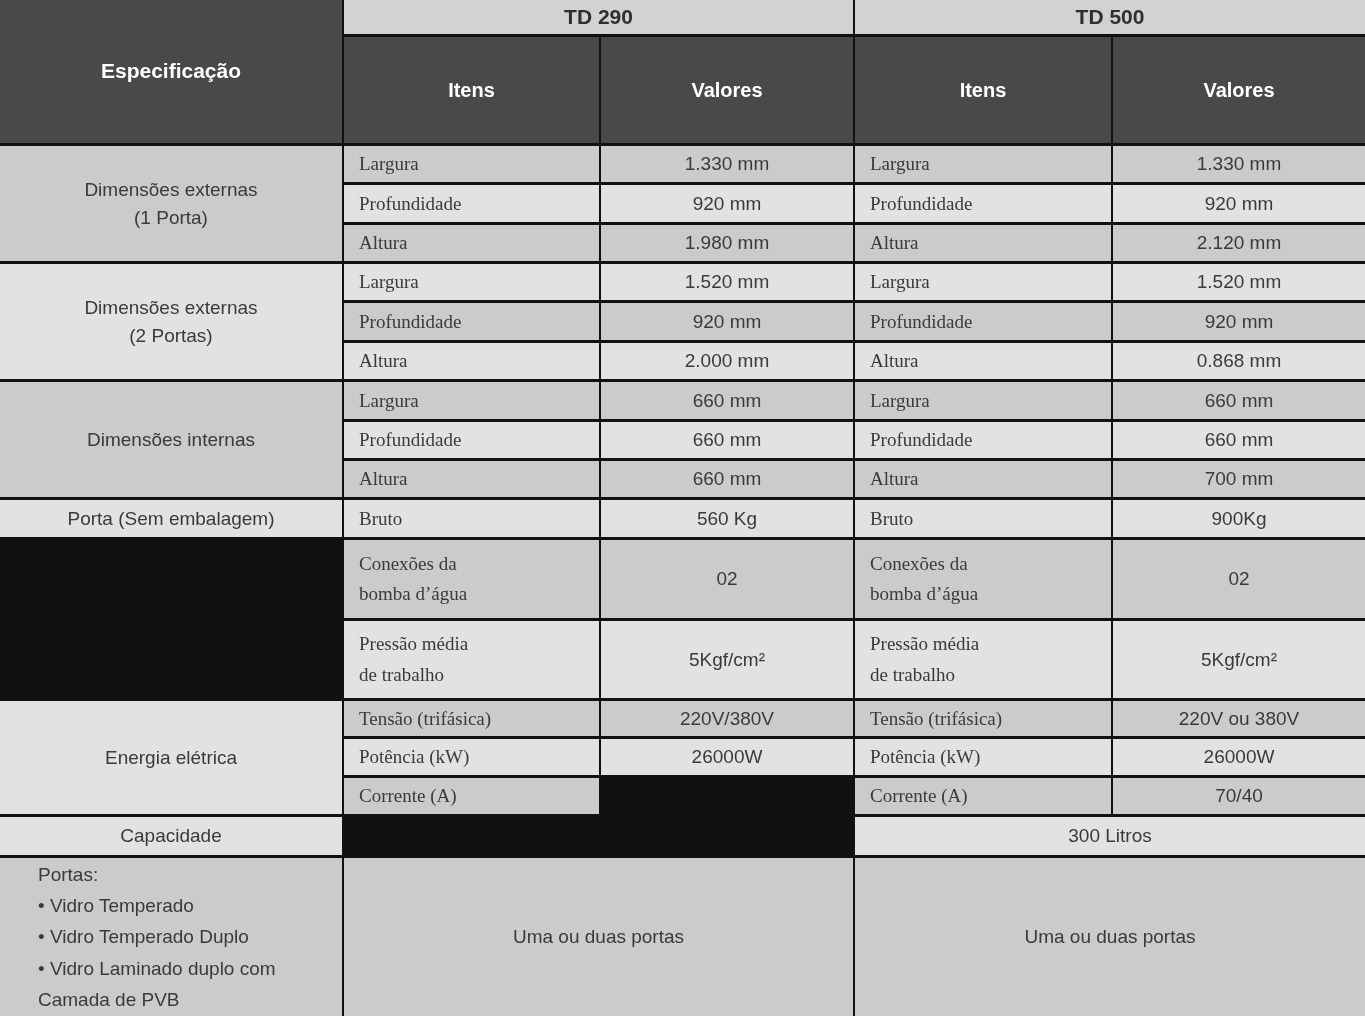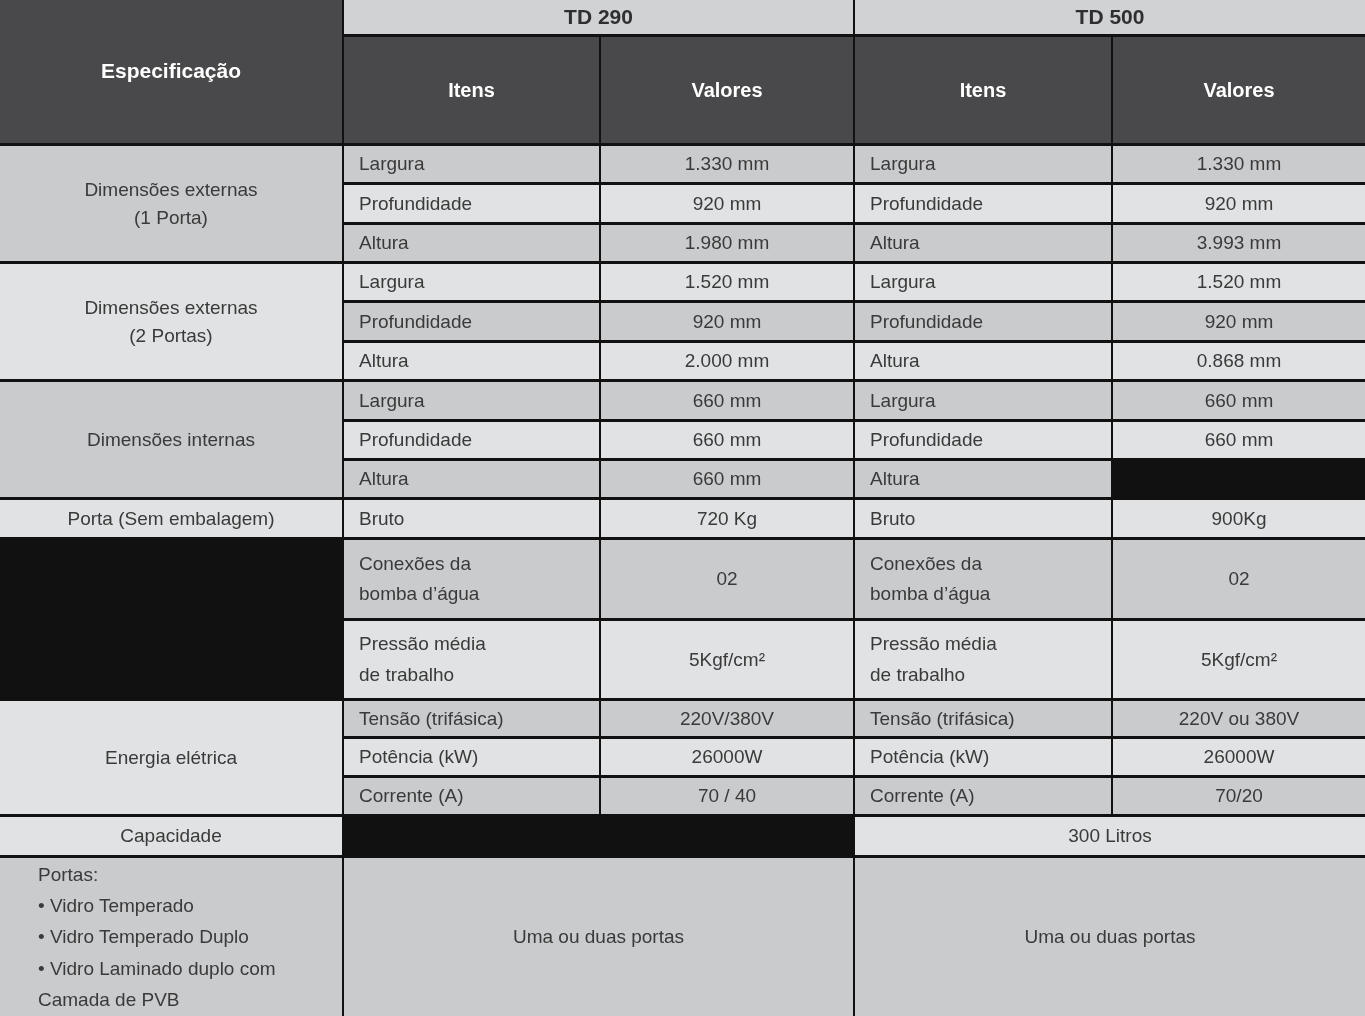--- a/index.html
+++ b/index.html
@@ -17,21 +17,21 @@
   .c{
     display:flex;align-items:center;justify-content:center;
     text-align:center;white-space:pre-line;overflow:hidden;
     line-height:1.45;
   }
   .hdr{background:#49494b;color:#ffffff;font-weight:bold;font-size:21px;}
   .prod{background:#d1d2d3;color:#2f2f31;font-weight:bold;font-size:21px;}
   .subhdr{font-size:20px;}
   .dk{background:#cacbcd;}
   .lt{background:#e1e2e3;}
-  .item{justify-content:flex-start;text-align:left;padding-left:15px;}
+  .item{justify-content:flex-start;text-align:left;padding-left:15px;font-family:Liberation Serif, serif;}
   .tall{line-height:1.6;}
   .doors-label{justify-content:flex-start;text-align:left;padding-left:38px;padding-right:10px;line-height:1.65;}
 </style>
 </head>
 <body>
 
 <div id="spec-table">
 
   <div class="c hdr" style="grid-area:1/1/3/2">Especificação</div>
   <div class="c prod" style="grid-area:1/2/2/4">TD 290</div>
@@ -47,21 +47,21 @@
   <div class="c dk" style="grid-area:3/3/4/4">1.330 mm</div>
   <div class="c dk item" style="grid-area:3/4/4/5">Largura</div>
   <div class="c dk" style="grid-area:3/5/4/6">1.330 mm</div>
   <div class="c lt item" style="grid-area:4/2/5/3">Profundidade</div>
   <div class="c lt" style="grid-area:4/3/5/4">920 mm</div>
   <div class="c lt item" style="grid-area:4/4/5/5">Profundidade</div>
   <div class="c lt" style="grid-area:4/5/5/6">920 mm</div>
   <div class="c dk item" style="grid-area:5/2/6/3">Altura</div>
   <div class="c dk" style="grid-area:5/3/6/4">1.980 mm</div>
   <div class="c dk item" style="grid-area:5/4/6/5">Altura</div>
-  <div class="c dk" style="grid-area:5/5/6/6">3.993 mm</div>
+  <div class="c dk" style="grid-area:5/5/6/6">2.120 mm</div>
 
   <div class="c lt" style="grid-area:6/1/9/2">Dimensões externas
 (2 Portas)</div>
   <div class="c lt item" style="grid-area:6/2/7/3">Largura</div>
   <div class="c lt" style="grid-area:6/3/7/4">1.520 mm</div>
   <div class="c lt item" style="grid-area:6/4/7/5">Largura</div>
   <div class="c lt" style="grid-area:6/5/7/6">1.520 mm</div>
   <div class="c dk item" style="grid-area:7/2/8/3">Profundidade</div>
   <div class="c dk" style="grid-area:7/3/8/4">920 mm</div>
   <div class="c dk item" style="grid-area:7/4/8/5">Profundidade</div>
@@ -76,24 +76,25 @@
   <div class="c dk" style="grid-area:9/3/10/4">660 mm</div>
   <div class="c dk item" style="grid-area:9/4/10/5">Largura</div>
   <div class="c dk" style="grid-area:9/5/10/6">660 mm</div>
   <div class="c lt item" style="grid-area:10/2/11/3">Profundidade</div>
   <div class="c lt" style="grid-area:10/3/11/4">660 mm</div>
   <div class="c lt item" style="grid-area:10/4/11/5">Profundidade</div>
   <div class="c lt" style="grid-area:10/5/11/6">660 mm</div>
   <div class="c dk item" style="grid-area:11/2/12/3">Altura</div>
   <div class="c dk" style="grid-area:11/3/12/4">660 mm</div>
   <div class="c dk item" style="grid-area:11/4/12/5">Altura</div>
+  <div class="c dk" style="grid-area:11/5/12/6">700 mm</div>
 
   <div class="c lt" style="grid-area:12/1/13/2">Porta (Sem embalagem)</div>
   <div class="c lt item" style="grid-area:12/2/13/3">Bruto</div>
-  <div class="c lt" style="grid-area:12/3/13/4">720 Kg</div>
+  <div class="c lt" style="grid-area:12/3/13/4">560 Kg</div>
   <div class="c lt item" style="grid-area:12/4/13/5">Bruto</div>
   <div class="c lt" style="grid-area:12/5/13/6">900Kg</div>
 
   <div class="c dk item tall" style="grid-area:13/2/14/3">Conexões da
 bomba d’água</div>
   <div class="c dk" style="grid-area:13/3/14/4">02</div>
   <div class="c dk item tall" style="grid-area:13/4/14/5">Conexões da
 bomba d’água</div>
   <div class="c dk" style="grid-area:13/5/14/6">02</div>
   <div class="c lt item tall" style="grid-area:14/2/15/3">Pressão média
@@ -106,23 +107,22 @@
   <div class="c lt" style="grid-area:15/1/18/2">Energia elétrica</div>
   <div class="c dk item" style="grid-area:15/2/16/3">Tensão (trifásica)</div>
   <div class="c dk" style="grid-area:15/3/16/4">220V/380V</div>
   <div class="c dk item" style="grid-area:15/4/16/5">Tensão (trifásica)</div>
   <div class="c dk" style="grid-area:15/5/16/6">220V ou 380V</div>
   <div class="c lt item" style="grid-area:16/2/17/3">Potência (kW)</div>
   <div class="c lt" style="grid-area:16/3/17/4">26000W</div>
   <div class="c lt item" style="grid-area:16/4/17/5">Potência (kW)</div>
   <div class="c lt" style="grid-area:16/5/17/6">26000W</div>
   <div class="c dk item" style="grid-area:17/2/18/3">Corrente (A)</div>
-  <div class="c dk" style="grid-area:17/3/18/4">70 / 40</div>
   <div class="c dk item" style="grid-area:17/4/18/5">Corrente (A)</div>
-  <div class="c dk" style="grid-area:17/5/18/6">70/20</div>
+  <div class="c dk" style="grid-area:17/5/18/6">70/40</div>
 
   <div class="c lt" style="grid-area:18/1/19/2">Capacidade</div>
   <div class="c lt" style="grid-area:18/4/19/6">300 Litros</div>
 
   <div class="c dk doors-label" style="grid-area:19/1/20/2">Portas:
 • Vidro Temperado
 • Vidro Temperado Duplo
 • Vidro Laminado duplo com
 Camada de PVB</div>
   <div class="c dk" style="grid-area:19/2/20/4">Uma ou duas portas</div>

